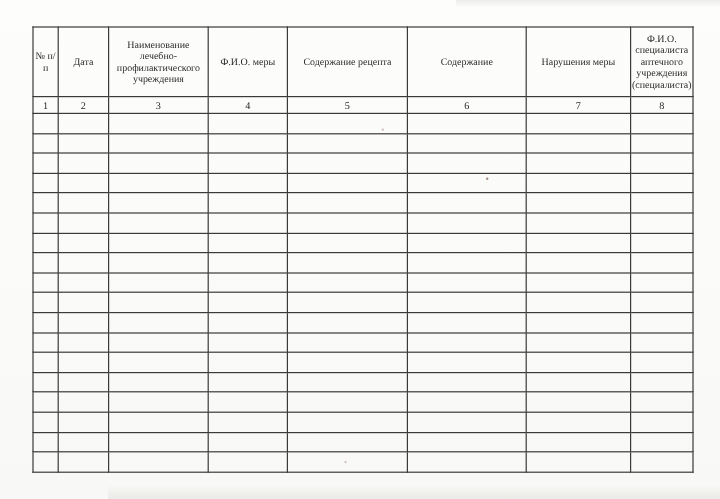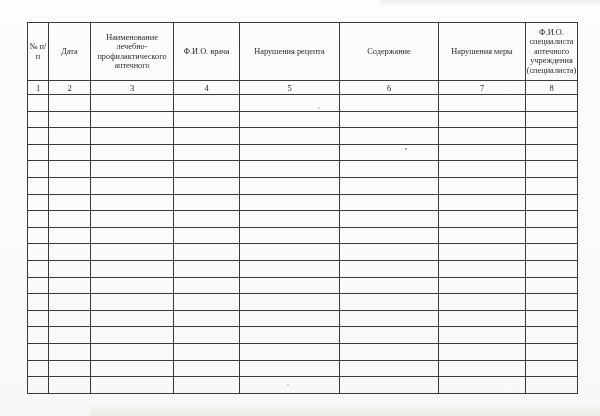--- a/index.html
+++ b/index.html
@@ -67,23 +67,23 @@
         <col style="width: 66px;">
         <col style="width: 100px;">
         <col style="width: 99px;">
         <col style="width: 87px;">
         <col style="width: 52px;">
       </colgroup>
     <thead>
       <tr>
         <th class="hdr">№ п/п</th>
         <th class="hdr">Дата</th>
-        <th class="hdr">Наименование лечебно-профилактического аптечного</th>
-        <th class="hdr">Ф.И.О. врача</th>
-        <th class="hdr">Нарушения рецепта</th>
+        <th class="hdr">Наименование лечебно-профилактического учреждения</th>
+        <th class="hdr">Ф.И.О. меры</th>
+        <th class="hdr">Содержание рецепта</th>
         <th class="hdr">Содержание</th>
         <th class="hdr">Нарушения меры</th>
         <th class="hdr">Ф.И.О. специалиста аптечного учреждения (специалиста)</th>
       </tr>
       <tr>
         <td class="num">1</td>
         <td class="num">2</td>
         <td class="num">3</td>
         <td class="num">4</td>
         <td class="num">5</td>

